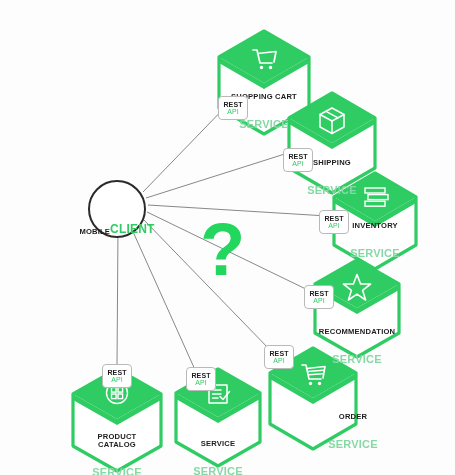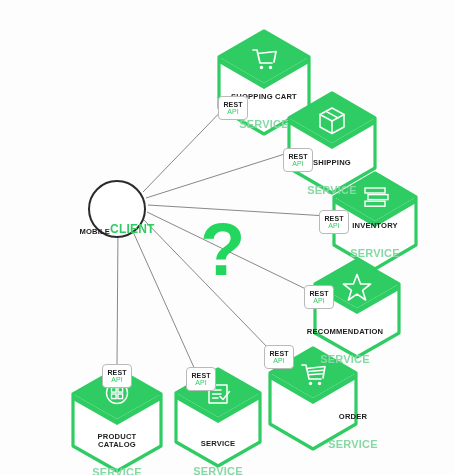--- a/index.html
+++ b/index.html
@@ -220,21 +220,21 @@
   <div class="hex-label" style="left:282px; top:142px; width:100px;">
     <div class="hex-name">SHIPPING</div>
     <div class="hex-sub">SERVICE</div>
   </div>
 
   <div class="hex-label" style="left:325px; top:205px; width:100px;">
     <div class="hex-name">INVENTORY</div>
     <div class="hex-sub">SERVICE</div>
   </div>
 
-  <div class="hex-label" style="left:280px; top:311px; width:130px;">
+  <div class="hex-label" style="left:292px; top:311px; width:130px;">
     <div class="hex-name">RECOMMENDATION</div>
     <div class="hex-sub">SERVICE</div>
   </div>
 
   <div class="hex-label" style="left:263px; top:396px; width:100px;margin-left:40px;">
     <div class="hex-name">ORDER</div>
     <div class="hex-sub">SERVICE</div>
   </div>
 
   <div class="hex-label" style="left:168px; top:423px; width:100px;">

